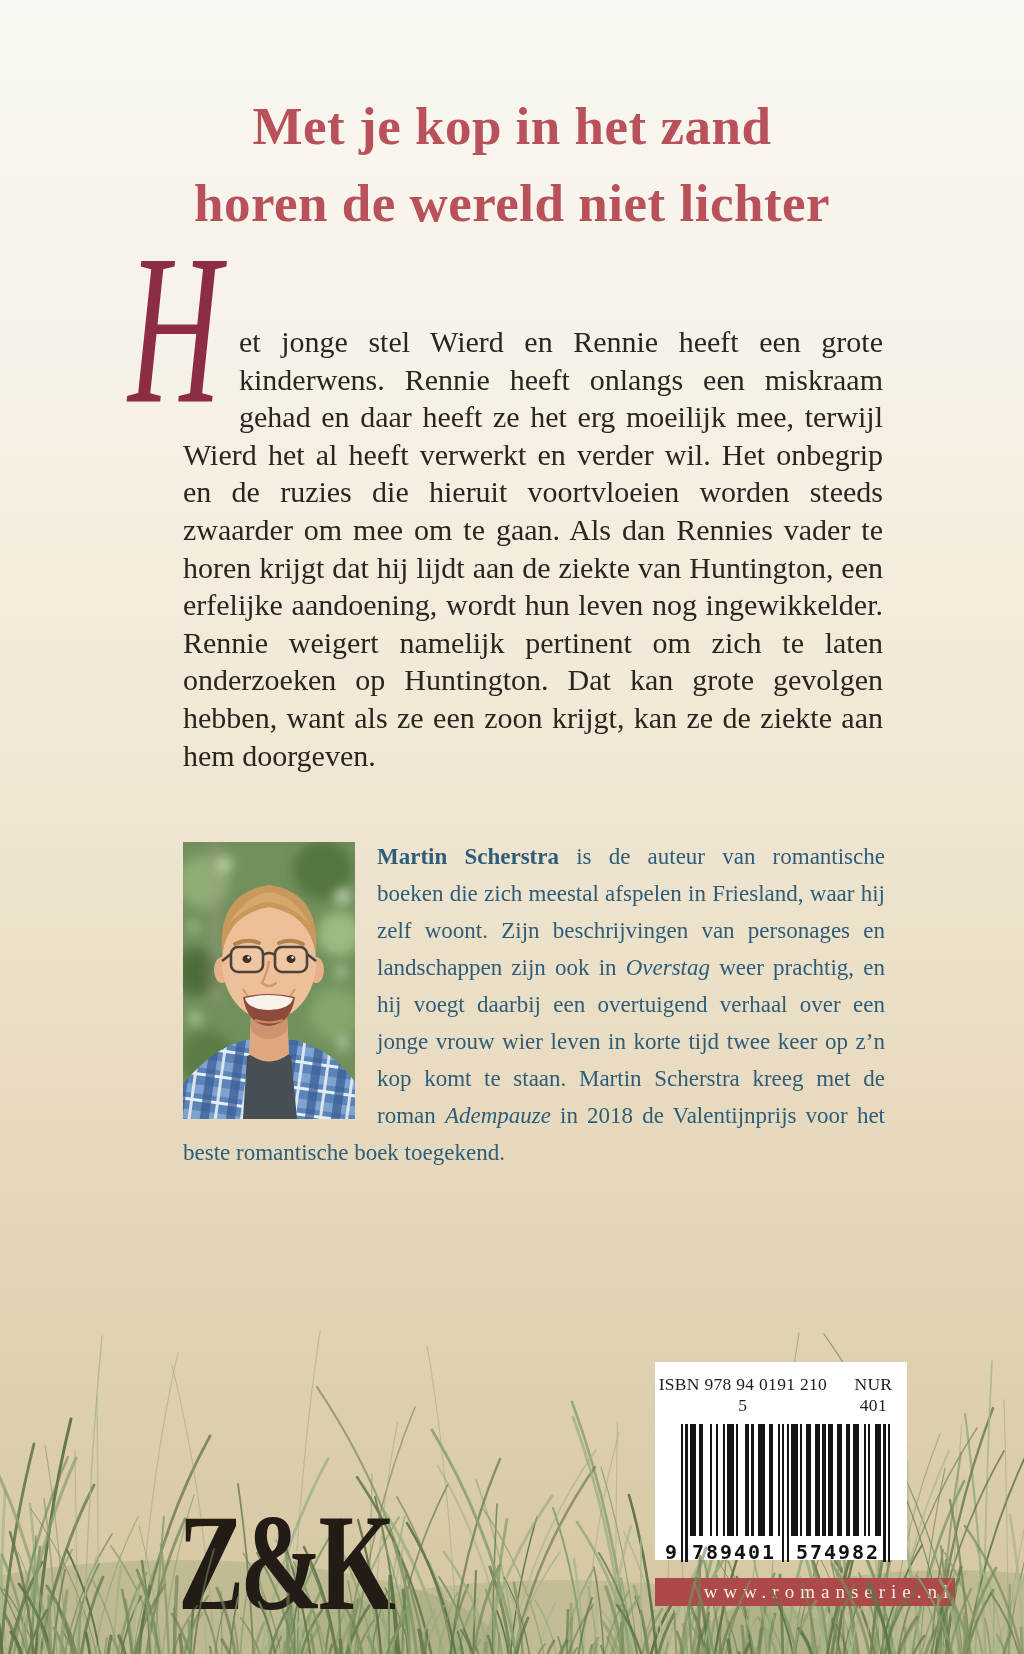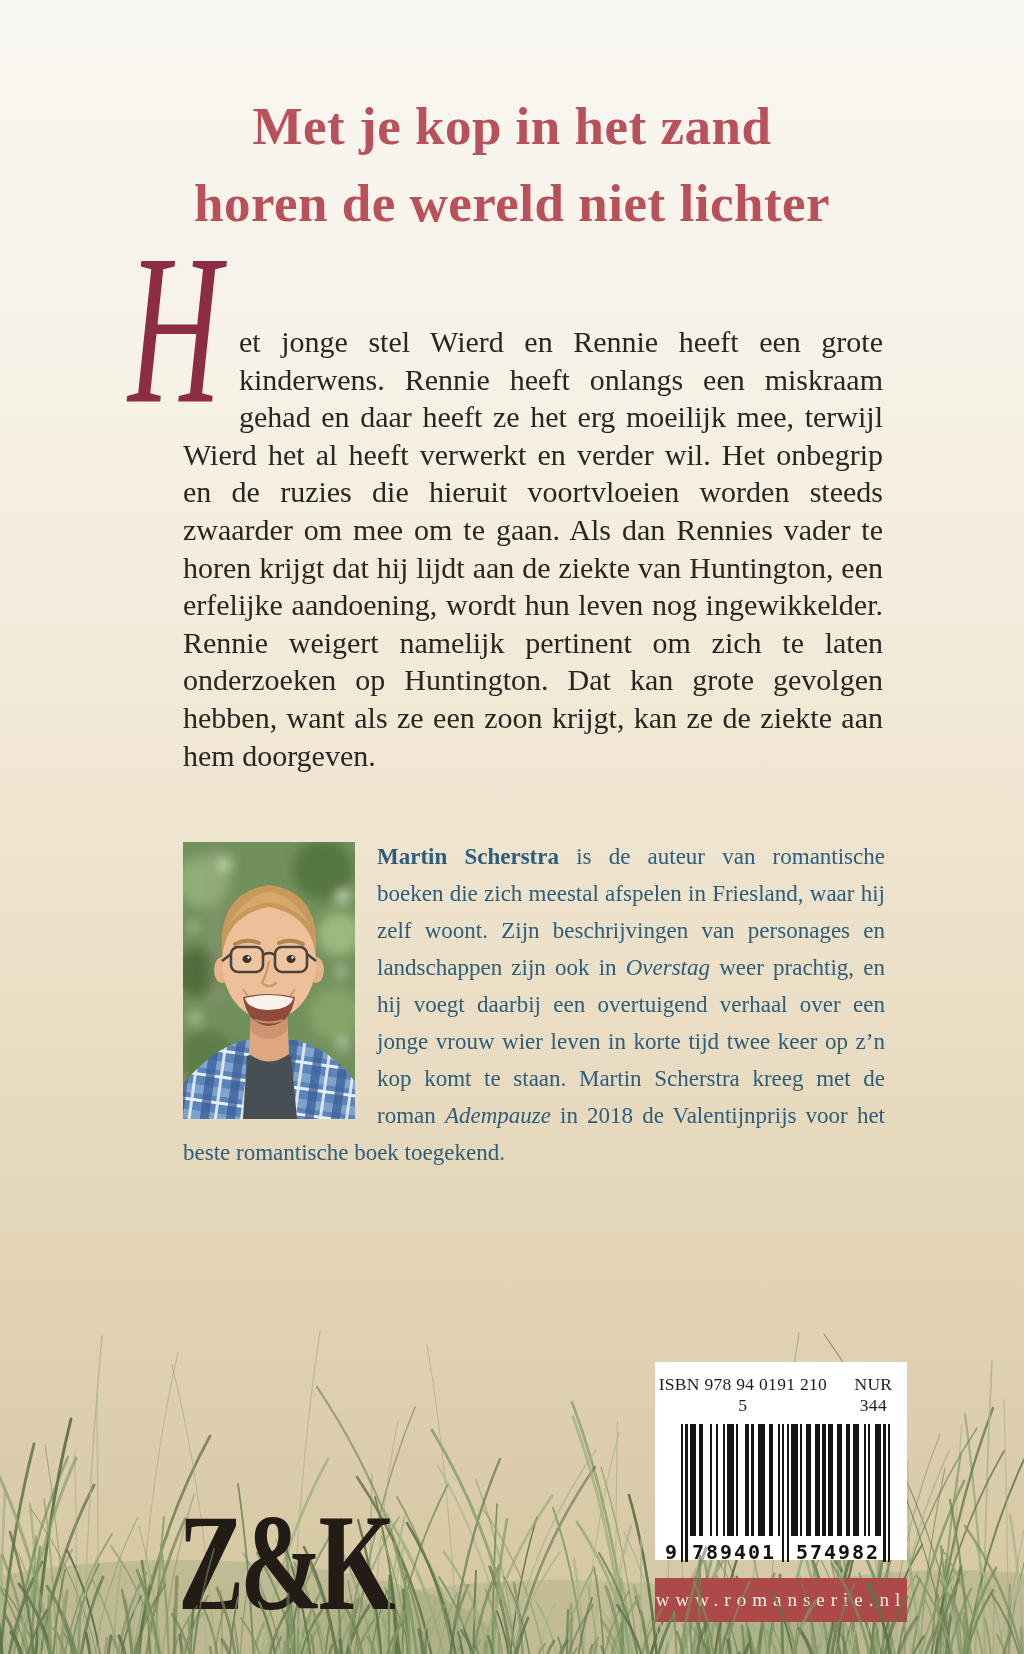--- a/index.html
+++ b/index.html
@@ -45,23 +45,23 @@
   .barcode-wrap{position:relative;width:226px;margin:8px auto 0;height:162px;}
   .barcode-wrap svg{position:absolute;left:13px;top:0;}
   .bc-digit{
     position:absolute;font-family:"DejaVu Sans Mono",monospace;
     font-weight:bold;font-size:20px;color:#111;top:116px;white-space:nowrap;
   }
   .bc-lead{left:-3px;}
   .bc-left{left:66px;transform:translateX(-50%);letter-spacing:2px;}
   .bc-right{left:170px;transform:translateX(-50%);letter-spacing:2px;}
   .web-strip{
-    position:absolute;left:655px;top:1578px;width:252px;height:44px;
+    position:absolute;left:655px;top:1578px;width:252px;height:28px;
     display:flex;align-items:center;justify-content:center;
-    font-size:19px;letter-spacing:6px;color:#f7efe6;
+    font-size:19px;letter-spacing:6px;color:#f7efe6;padding-left:48px;
   }
   .grass{position:absolute;left:0;pointer-events:none;}
 </style>
 </head>
 <body>
 
 <div class="cover">
 
   <svg id="back-grass" class="grass" style="top:1280px;" width="1024" height="374" viewBox="0 1280 1024 374">
       <ellipse cx="180" cy="1650" rx="320" ry="90" fill="#7f9565" opacity=".25"></ellipse>
@@ -459,21 +459,21 @@
       </svg>
     </div>
     <p class="author-bio"><span style="font-weight: bold;">Martin Scherstra</span><span> is de auteur van romantische boeken die zich meestal afspelen in Friesland, waar hij zelf woont. Zijn beschrijvingen van personages en landschappen zijn ook in </span><span style="font-style: italic;">Overstag</span><span> weer prachtig, en hij voegt daarbij een overtuigend verhaal over een jonge vrouw wier leven in korte tijd twee keer op z’n kop komt te staan. Martin Scherstra kreeg met de roman </span><span style="font-style: italic;">Adempauze</span><span> in 2018 de Valentijnprijs voor het beste romantische boek toegekend.</span></p>
   </div>
 
   <div class="logo" style="color: rgb(34, 27, 22);">Z&amp;K</div>
 
   <div class="isbn-box">
     <div class="isbn-line">
       <span>ISBN 978 94 0191 210 5</span>
-      <span>NUR 344</span>
+      <span>NUR 401</span>
     </div>
     <div class="barcode-wrap">
       <svg id="barcode" shape-rendering="crispEdges" width="210" height="138">
           <rect x="0.0" y="0" width="2.2" height="138" fill="#171513"></rect>
           <rect x="4.4" y="0" width="2.2" height="138" fill="#171513"></rect>
           <rect x="8.8" y="0" width="2.2" height="112" fill="#171513"></rect>
           <rect x="11.0" y="0" width="2.2" height="112" fill="#171513"></rect>
           <rect x="13.2" y="0" width="2.2" height="112" fill="#171513"></rect>
           <rect x="17.6" y="0" width="2.2" height="112" fill="#171513"></rect>
           <rect x="19.8" y="0" width="2.2" height="112" fill="#171513"></rect>

